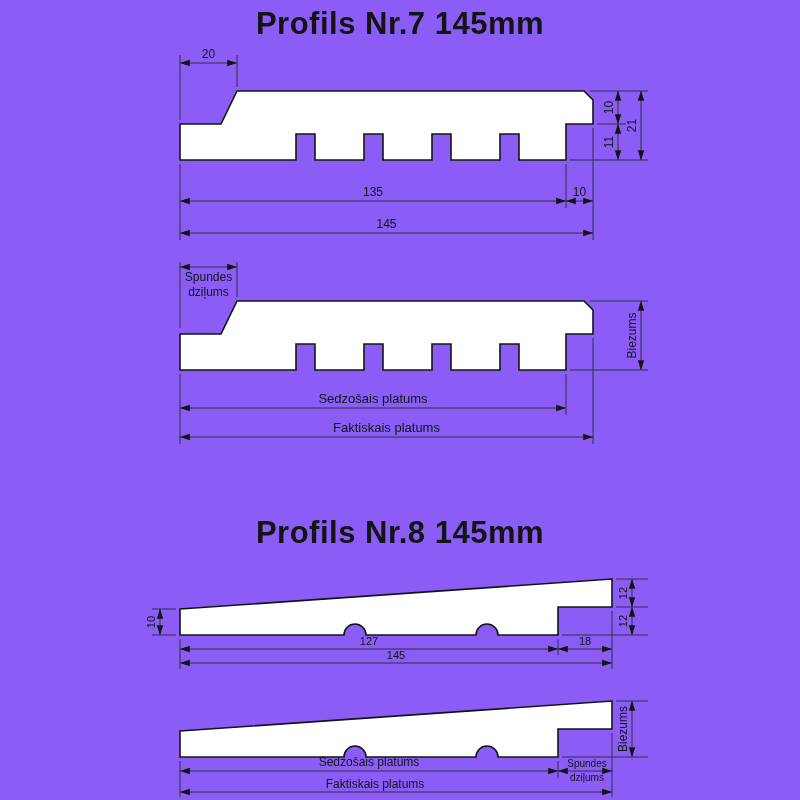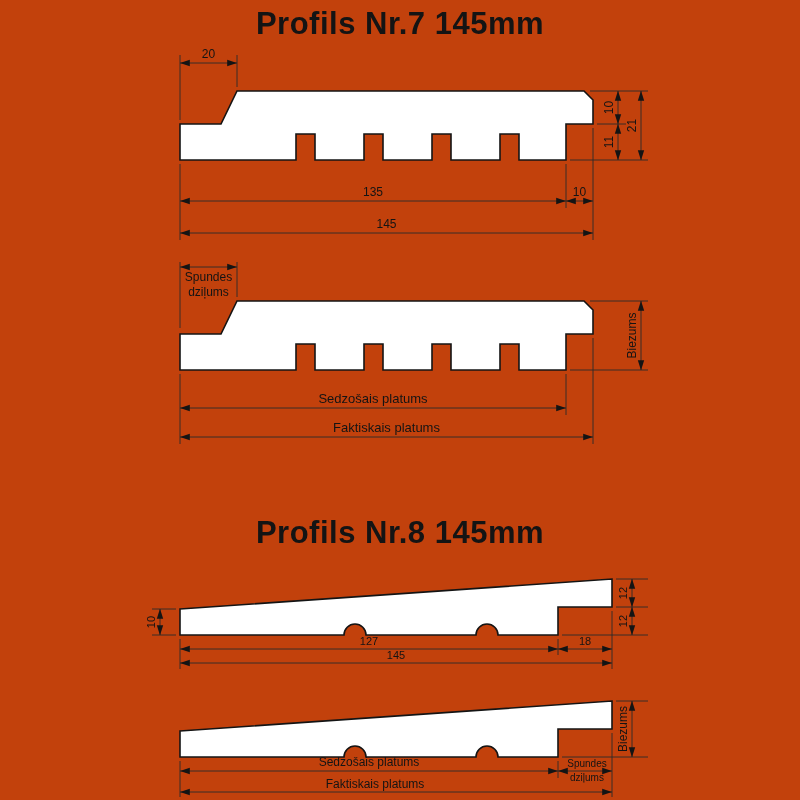--- a/index.html
+++ b/index.html
@@ -1,16 +1,16 @@
 <!DOCTYPE html>
 <html><head>
 <meta charset="utf-8">
 <style>
   html,body{margin:0;padding:0;background:#ffffff;}
-  .page{width:800px;height:800px;position:relative;background:#c2410c;overflow:hidden;}
+  .page{width:800px;height:800px;position:relative;background:#8b5cf6;overflow:hidden;}
   svg text{font-family:"Liberation Sans",sans-serif;fill:#141414;text-anchor:middle;}
   .t-title{font-size:31px;font-weight:600;letter-spacing:0.5px;}
   .dim{font-size:12px;}
   .dim-s{font-size:11px;}
   .dim-xs{font-size:10px;}
   .lbl{font-size:13px;}
   .lbl-m{font-size:12px;}
   .outline{fill:#ffffff;stroke:#141414;stroke-width:1.6;stroke-linejoin:miter;}
   .ext{stroke:#2a2a2a;stroke-width:0.9;fill:none;}
   .dln{stroke:#2a2a2a;stroke-width:0.9;}

